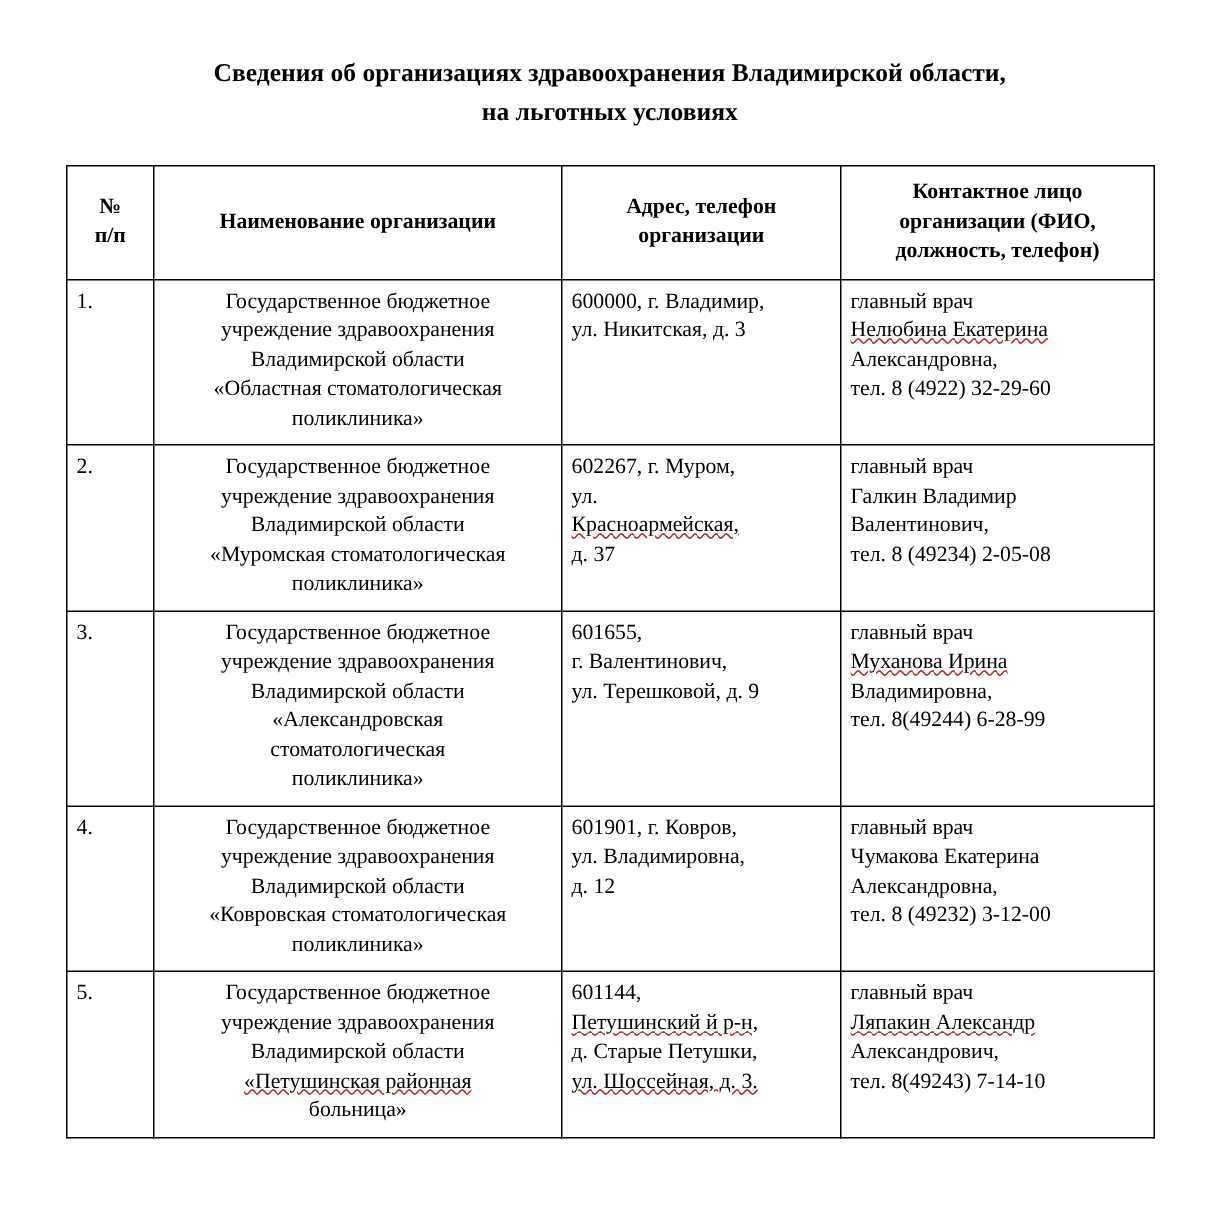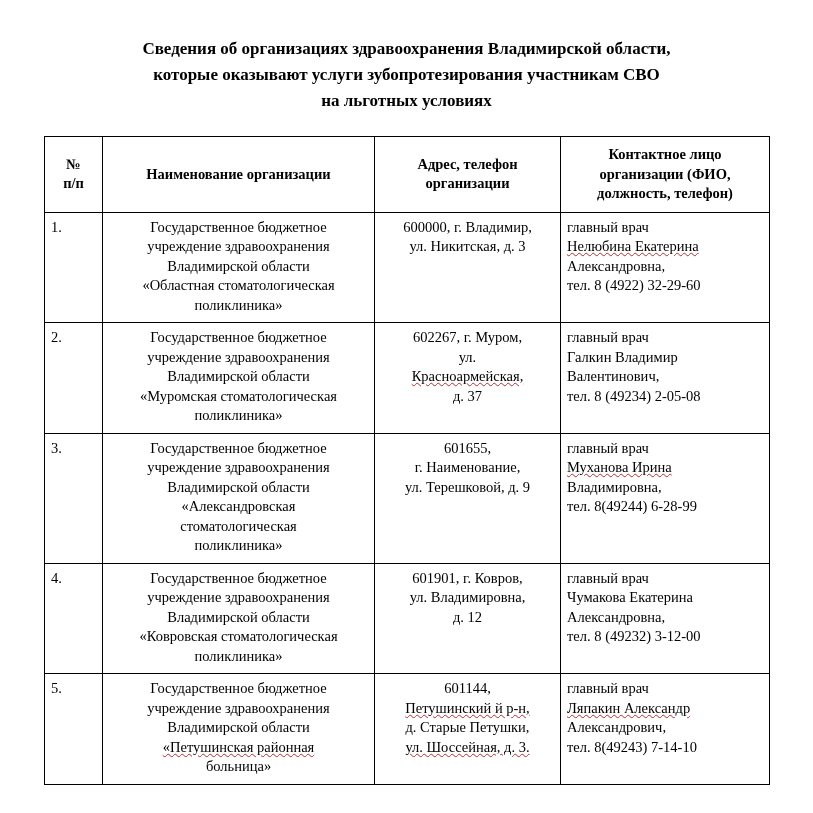--- a/index.html
+++ b/index.html
@@ -59,42 +59,41 @@
   col.c-contact { width: 209px; }
 
   td.cell-num {
     text-align: left;
     padding-left: 14px;
   }
   td.cell-name {
     text-align: center;
   }
   td.cell-addr {
-    text-align: center;
+    text-align: left;
   }
   td.cell-contact {
   }
   .u-wavy {
     text-decoration: underline;
     text-decoration-style: wavy;
     text-decoration-color: #b03030;
     text-decoration-thickness: 1px;
   }
   .hdr-sub {
     display: block;
   }
 </style>
 </head>
 <body>
 
 <div class="page">
 
   <div class="doc-title">
     <span class="line title-line-1">Сведения об организациях здравоохранения Владимирской области,</span>
-    <span class="line title-line-2">которые оказывают услуги зубопротезирования  участникам СВО</span>
     <span class="line title-line-3">на льготных условиях</span>
   </div>
 
   <table class="main-table">
     <colgroup>
       <col class="c-num">
       <col class="c-name">
       <col class="c-addr">
       <col class="c-contact">
     </colgroup>
@@ -127,21 +126,21 @@
         </tr>
         <tr>
           <td class="cell-num">2.</td>
           <td class="cell-name"><span>Государственное бюджетное</span><br><span>учреждение здравоохранения</span><br><span>Владимирской области</span><br><span>«Муромская стоматологическая</span><br><span>поликлиника»</span></td>
           <td class="cell-addr"><span>602267, г. Муром,</span><br><span>ул.</span><br><span class="u-wavy">Красноармейская,</span><br><span>д. 37</span></td>
           <td class="cell-contact"><span>главный врач</span><br><span>Галкин Владимир</span><br><span>Валентинович,</span><br><span>тел. 8 (49234) 2-05-08</span></td>
         </tr>
         <tr>
           <td class="cell-num">3.</td>
           <td class="cell-name"><span>Государственное бюджетное</span><br><span>учреждение здравоохранения</span><br><span>Владимирской области</span><br><span>«Александровская</span><br><span>стоматологическая</span><br><span>поликлиника»</span></td>
-          <td class="cell-addr"><span>601655,</span><br><span>г. Наименование,</span><br><span>ул. Терешковой, д. 9</span></td>
+          <td class="cell-addr"><span>601655,</span><br><span>г. Валентинович,</span><br><span>ул. Терешковой, д. 9</span></td>
           <td class="cell-contact"><span>главный врач</span><br><span class="u-wavy">Муханова Ирина</span><br><span>Владимировна,</span><br><span>тел. 8(49244) 6-28-99</span></td>
         </tr>
         <tr>
           <td class="cell-num">4.</td>
           <td class="cell-name"><span>Государственное бюджетное</span><br><span>учреждение здравоохранения</span><br><span>Владимирской области</span><br><span>«Ковровская стоматологическая</span><br><span>поликлиника»</span></td>
           <td class="cell-addr"><span>601901, г. Ковров,</span><br><span>ул. Владимировна,</span><br><span>д. 12</span></td>
           <td class="cell-contact"><span>главный врач</span><br><span>Чумакова Екатерина</span><br><span>Александровна,</span><br><span>тел. 8 (49232) 3-12-00</span></td>
         </tr>
         <tr>
           <td class="cell-num">5.</td>

